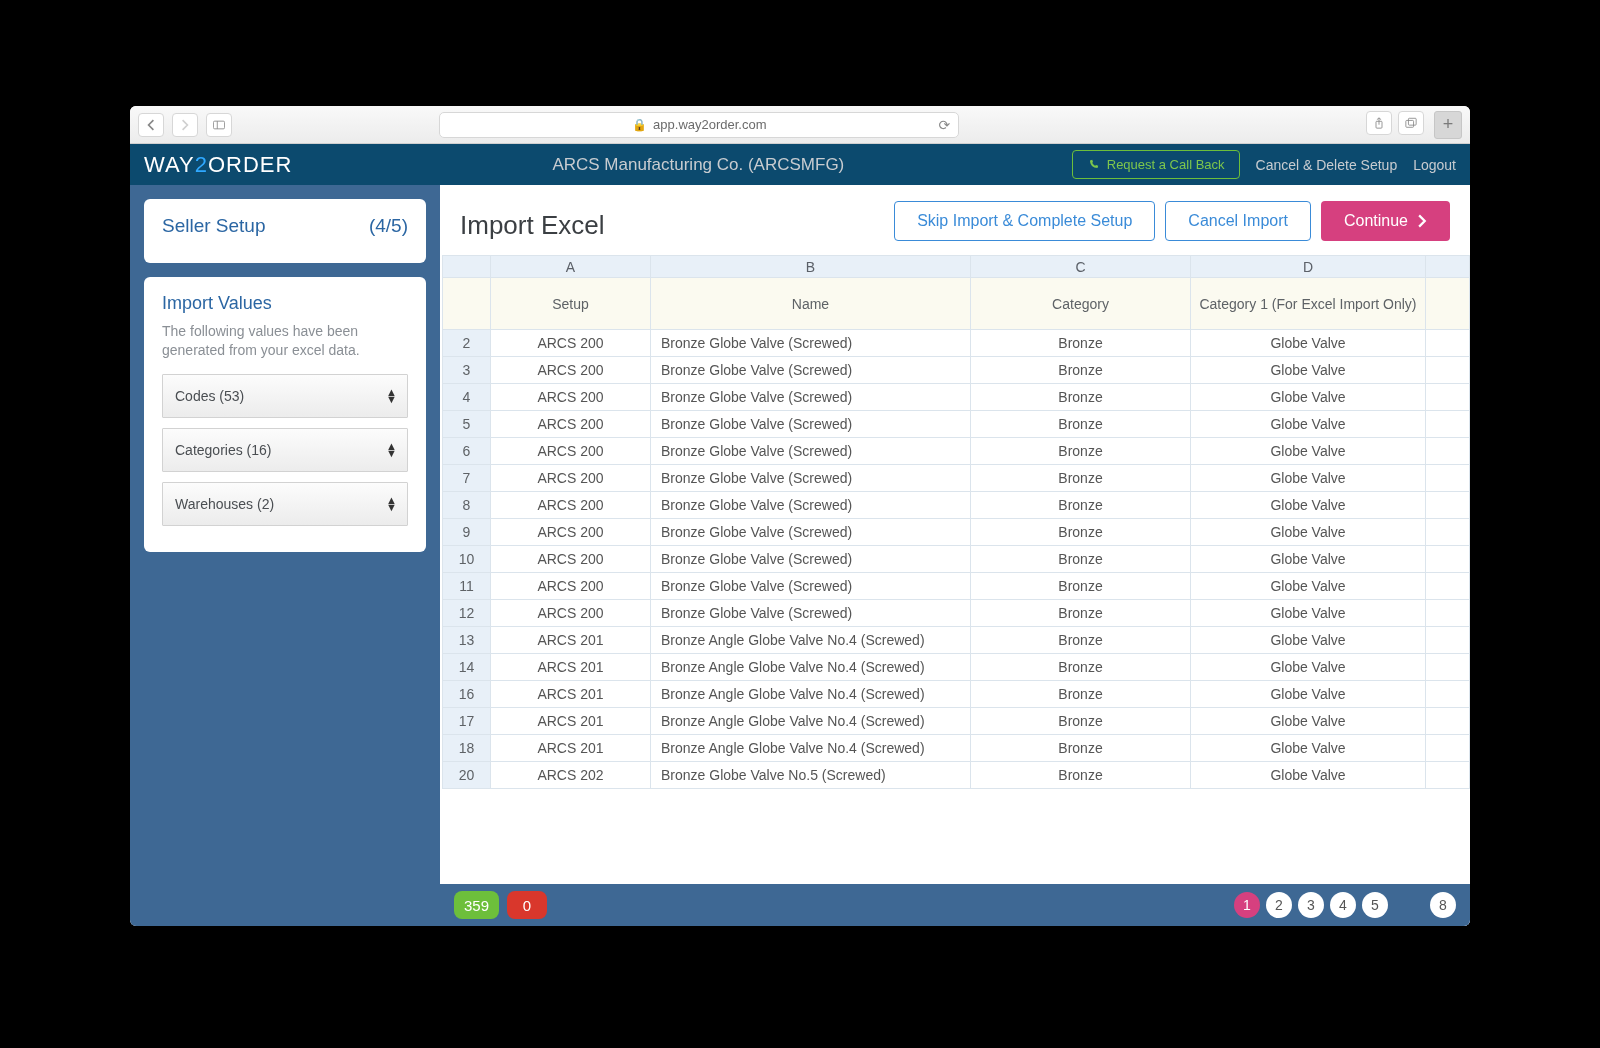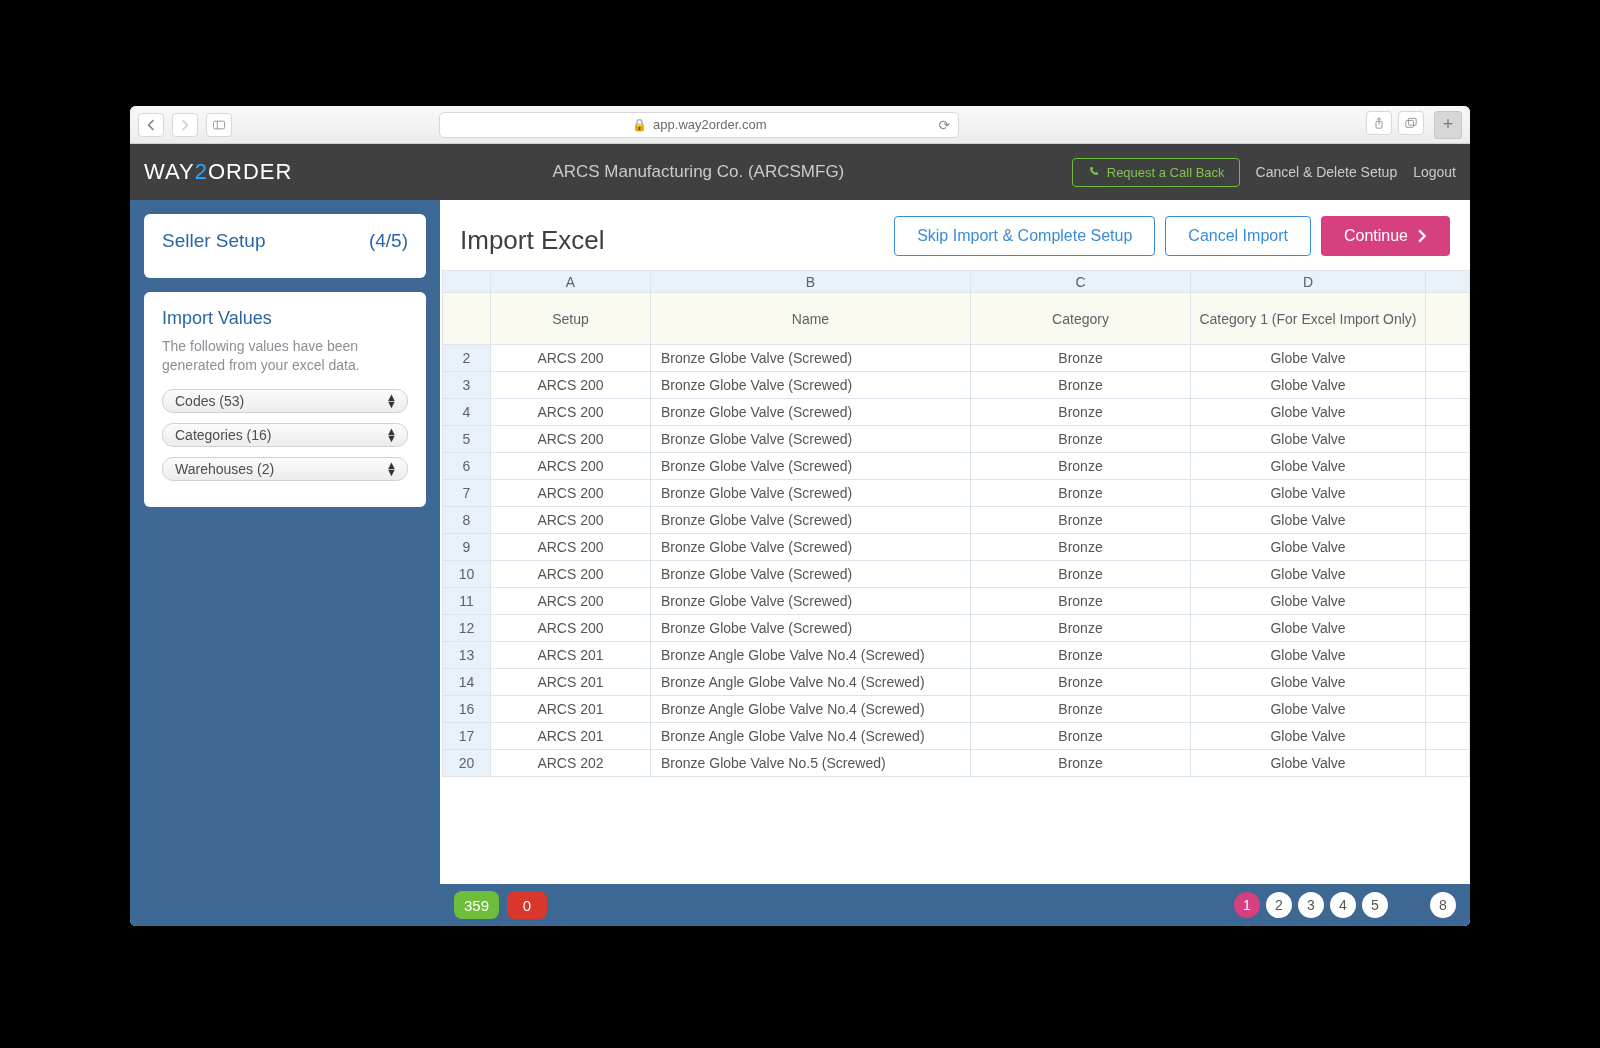--- a/index.html
+++ b/index.html
@@ -9,38 +9,38 @@
 .browser-chrome{ height:38px; background:linear-gradient(#f9f9f9,#ececec); border-bottom:1px solid #d0d0d0; display:flex; align-items:center; padding:0 8px; gap:8px;}
 .nav-btn{ width:26px; height:24px; border:1px solid #d7d7d7; border-radius:4px; background:#fff; display:flex; align-items:center; justify-content:center; color:#8a8a8a; font-size:14px;}
 .nav-btn.disabled{ color:#cfcfcf; }
 .nav-btn svg{width:12px;height:12px;}
 .addressbar{ flex:1; max-width:520px; margin:0 auto; height:26px; background:#fff; border:1px solid #d7d7d7; border-radius:5px; display:flex; align-items:center; justify-content:center; gap:6px; color:#6b6b6b; font-size:13px; position:relative;}
 .addressbar .lock{ font-size:12px; color:#7a7a7a;}
 .addressbar .reload{ position:absolute; right:8px; color:#8a8a8a; font-size:14px;}
 .chrome-right{ display:flex; gap:6px; margin-left:auto;}
 .chrome-right .nav-btn{ background:#fff;}
 .tab-plus{ width:28px; height:28px; background:#d7d7d7; border:1px solid #c6c6c6; border-radius:3px; display:flex; align-items:center; justify-content:center; color:#7a7a7a; font-size:18px; margin-left:4px;}
-.app-header{ height:56px; background:#404040; display:flex; align-items:center; color:#fff; padding:0 14px; font-size:14px;}
+.app-header{ height:41px; background:#0c4a6e; display:flex; align-items:center; color:#fff; padding:0 14px; font-size:14px;}
 .logo{ font-weight:300; font-size:22px; letter-spacing:1px; font-family: Arial, sans-serif;}
 .logo .w{font-weight:400;}
 .logo .two{ color:#2fa8ff; font-weight:400;}
 .company{ margin-left:260px; color:#c8ccd0; font-size:17px; font-weight:300;}
 .header-right{ margin-left:auto; display:flex; align-items:center; gap:16px;}
 .call-btn{ border:1px solid #6dbf3b; color:#7ec74c; padding:6px 14px; border-radius:4px; font-size:13px; display:flex; align-items:center; gap:8px; background:transparent;}
 .phone-icon{ width:12px; height:12px; display:inline-block;}
 .hlink{ color:#c8ccd0; font-size:14px; cursor:pointer;}
 .app-body{ flex:1; display:flex; background:#3e6894; overflow:hidden;}
 .sidebar{ width:310px; padding:14px; display:flex; flex-direction:column; gap:14px;}
 .card{ background:#fff; border-radius:6px; padding:16px 18px;}
 .card-title{ display:flex; justify-content:space-between; color:#2b66a3; font-size:19px; margin-bottom:10px;}
 .card-title .step{ color:#2b66a3;}
 .card-sub{ color:#6ebf3b; font-size:14px; line-height:1.35;}
 .card2 .t{ color:#2b66a3; font-size:18px; margin-bottom:8px;}
 .card2 .desc{ color:#8a8f95; font-size:14px; line-height:1.35; margin-bottom:14px;}
-.select{ height:24px; background:linear-gradient(#fcfcfc,#ececec); border:1px solid #d2d2d2; border-radius:11px; display:flex; align-items:center; padding:0 12px; color:#4a4e52; font-size:14px; margin-bottom:10px; position:relative;}
+.select{ height:44px; background:linear-gradient(#fcfcfc,#ececec); border:1px solid #d2d2d2; border-radius:1px; display:flex; align-items:center; padding:0 12px; color:#4a4e52; font-size:14px; margin-bottom:10px; position:relative;}
 .select .arrows{ position:absolute; right:10px; font-size:11px; color:#333; line-height:7px; text-align:center;}
 .main{ flex:1; background:#fff; display:flex; flex-direction:column; overflow:hidden;}
 .main-top{ padding:16px 20px 14px 20px; display:flex; align-items:flex-end;}
 .main-title{ font-size:26px; color:#3b3f43; font-weight:300;}
 .top-actions{ margin-left:auto; display:flex; gap:10px;}
 .btn{ height:40px; padding:0 22px; border-radius:4px; font-size:16px; display:flex; align-items:center; justify-content:center; cursor:pointer; border:1px solid transparent;}
 .btn-outline{ border-color:#3a8bd8; color:#3a8bd8; background:#fff;}
 .btn-pink{ background:#d6407f; color:#fff; gap:10px;}
 .btn-pink svg{width:9px;height:14px;}
 .grid-wrap{ flex:1; overflow:hidden; padding:0 0 0 2px;}
@@ -310,20 +310,28 @@
                 </tr>
                 <tr>
                   <td class="rownum">17</td>
                   <td>ARCS 201</td>
                   <td class="name">Bronze Angle Globe Valve No.4 (Screwed)</td>
                   <td>Bronze</td>
                   <td>Globe Valve</td>
                   <td></td>
                 </tr>
                 <tr>
+                  <td class="rownum">18</td>
+                  <td>ARCS 201</td>
+                  <td class="name">Bronze Angle Globe Valve No.4 (Screwed)</td>
+                  <td>Bronze</td>
+                  <td>Globe Valve</td>
+                  <td></td>
+                </tr>
+                <tr>
                   <td class="rownum">20</td>
                   <td>ARCS 202</td>
                   <td class="name">Bronze Globe Valve No.5 (Screwed)</td>
                   <td>Bronze</td>
                   <td>Globe Valve</td>
                   <td></td>
                 </tr>
               </tbody>
       </table>
     </div>

